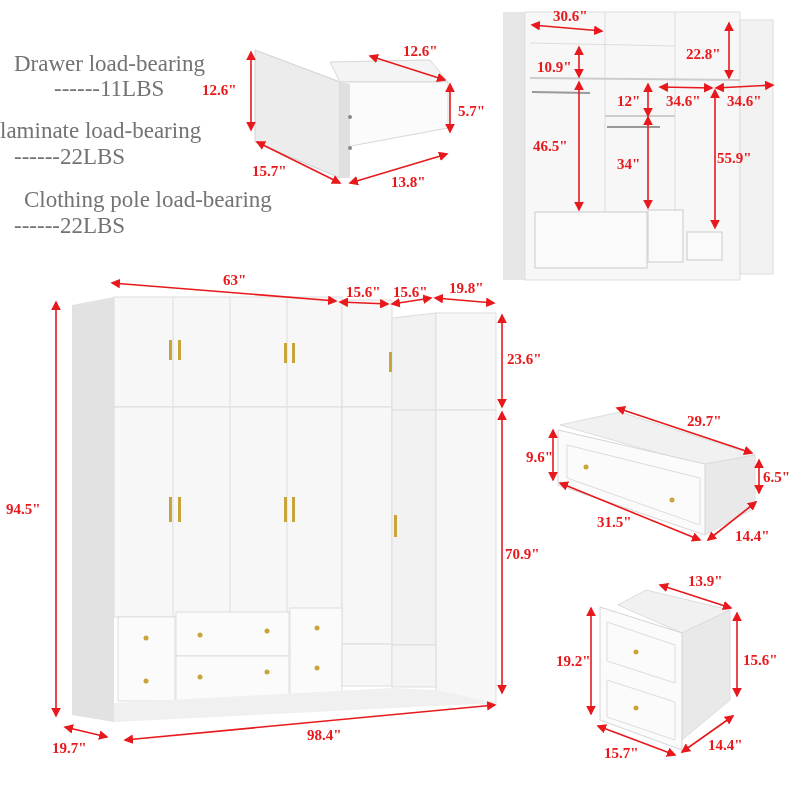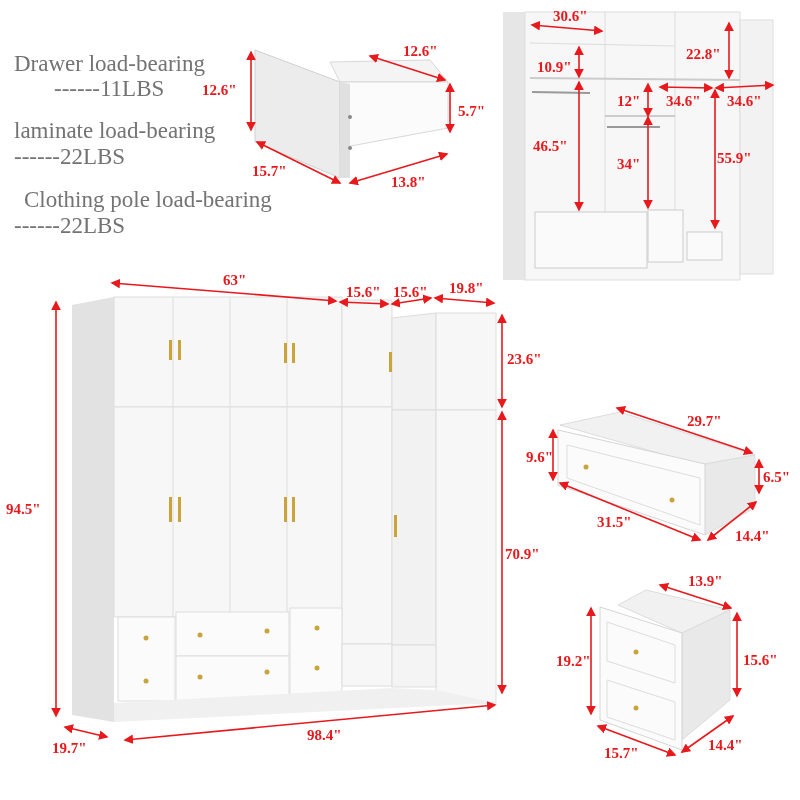--- a/index.html
+++ b/index.html
@@ -6,21 +6,21 @@
   body { width:800px; height:800px; position:relative; overflow:hidden; font-family:"Liberation Serif", "DejaVu Serif", serif; }
   .note { position:absolute; font-weight:normal; color:#737373; font-size:23px; line-height:22px; white-space:nowrap; }
   .dim { position:absolute; font-weight:bold; color:#e8191d; font-size:15px; white-space:nowrap; line-height:16px; }
   svg.overlay { position:absolute; left:0; top:0; width:800px; height:800px; }
 </style>
 </head>
 <body>
 
 <div class="note" style="left:14px;top:53px;">Drawer load-bearing</div>
 <div class="note" style="left:14px;top:78px;margin-left:40px;">------11LBS</div>
-<div class="note" style="left:14px;top:120px;">laminate load-bearing</div>
+<div class="note" style="left:0;top:120px;">laminate load-bearing</div>
 <div class="note" style="left:14px;top:146px;">------22LBS</div>
 <div class="note" style="left:24px;top:189px;">Clothing pole load-bearing</div>
 <div class="note" style="left:14px;top:215px;">------22LBS</div>
 
 <svg class="overlay" viewBox="0 0 800 800">
   <defs>
     <marker id="ah" markerWidth="6" markerHeight="6" refX="5" refY="3" orient="auto-start-reverse">
       <path d="M0,0 L6,3 L0,6 z" fill="#e8191d"></path>
     </marker>
   </defs>

